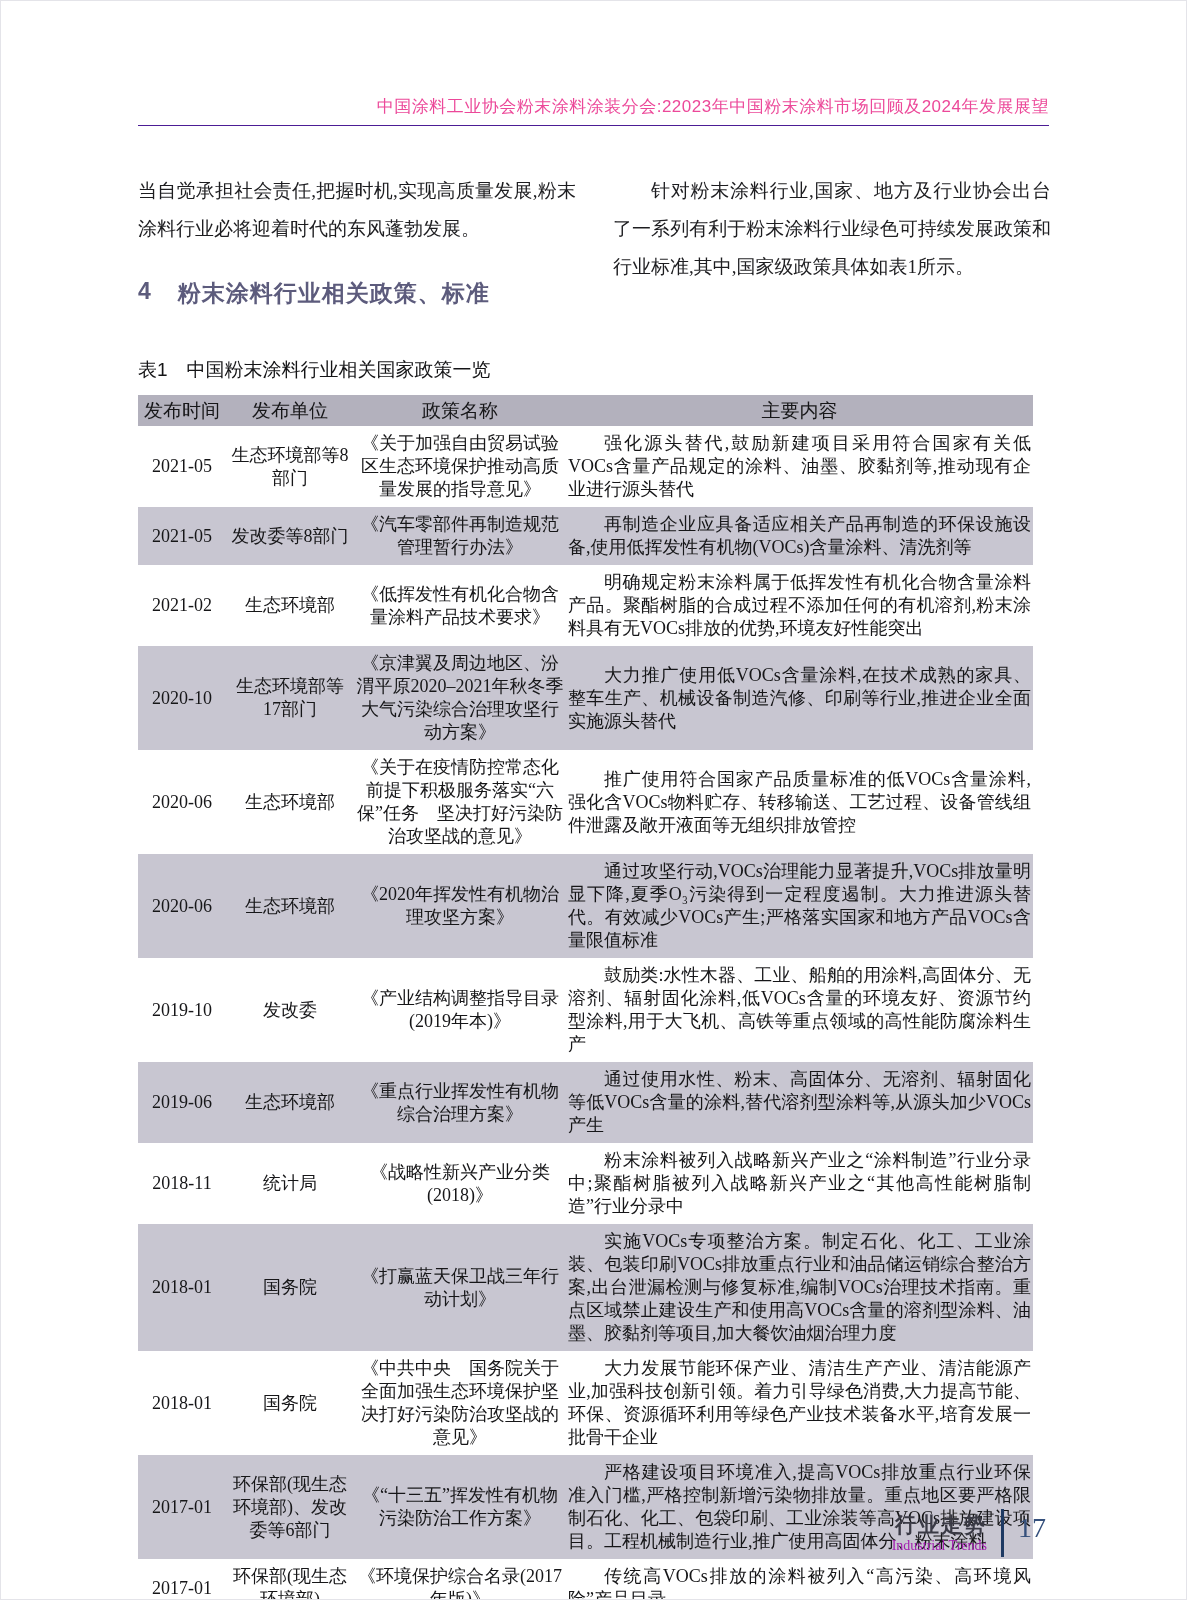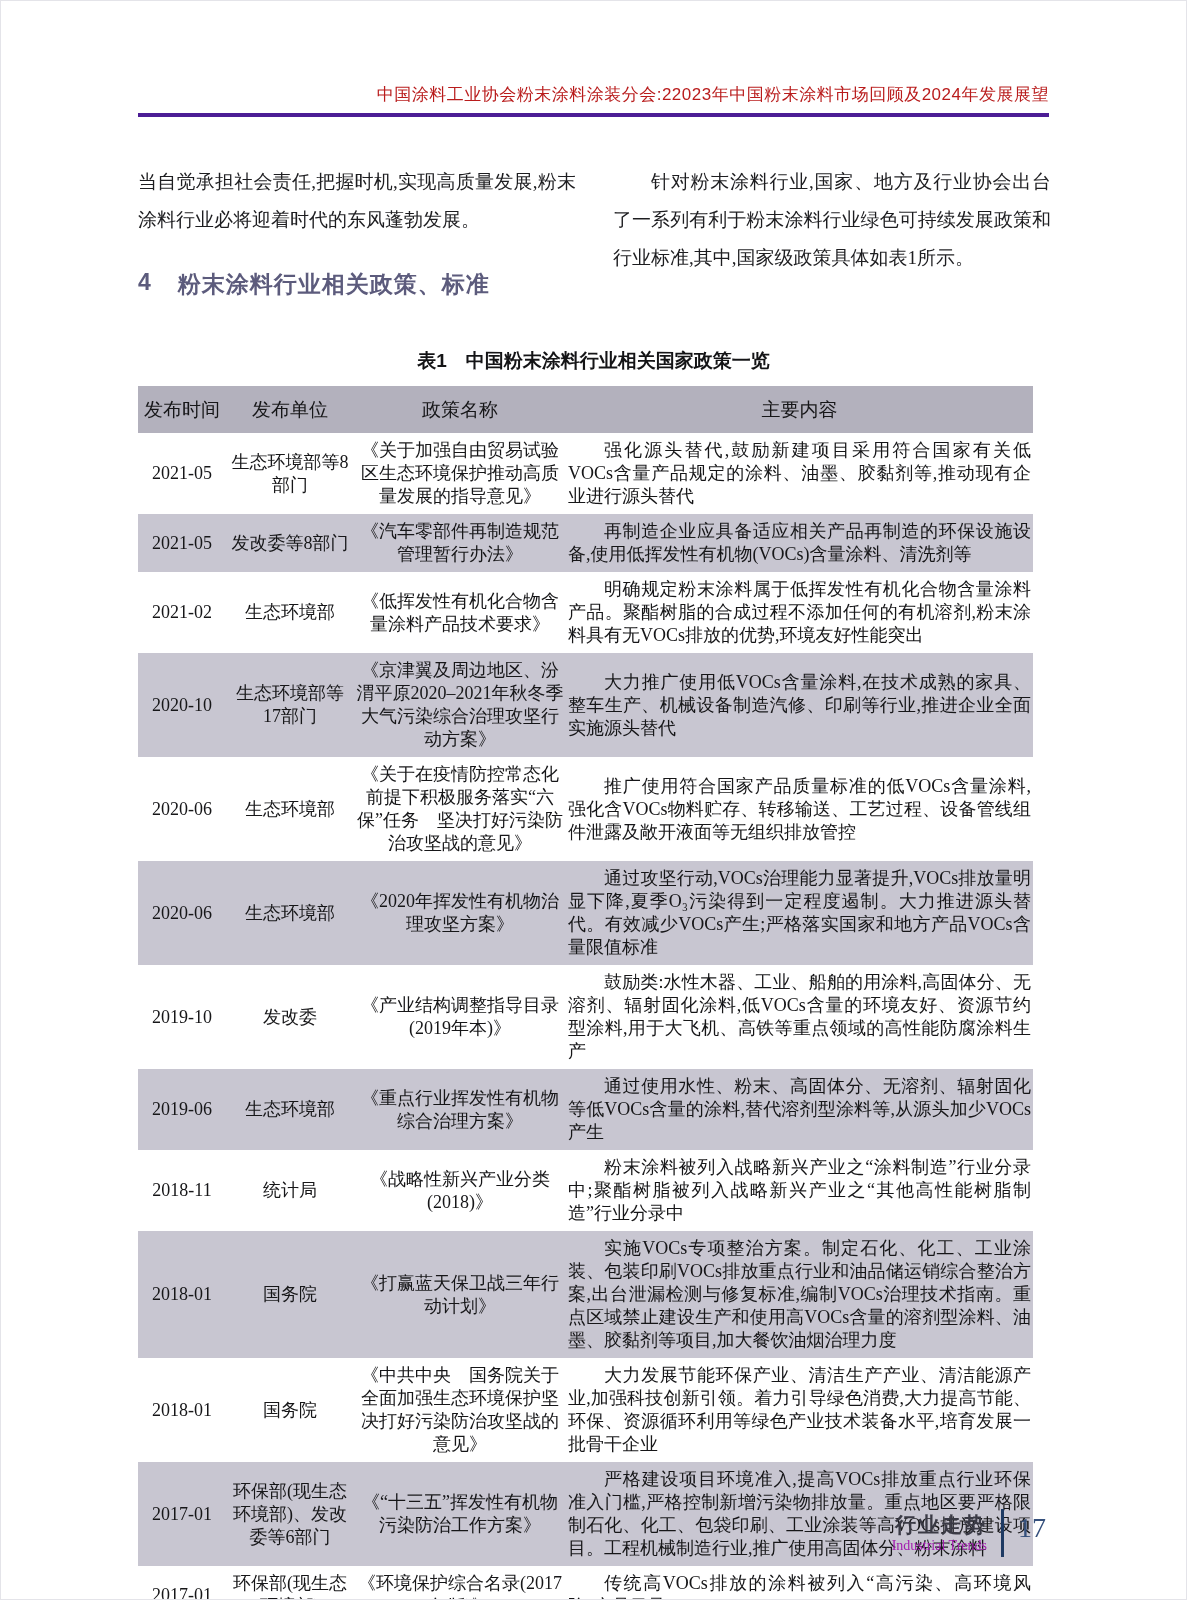--- a/index.html
+++ b/index.html
@@ -14,24 +14,25 @@
     font-family:"Liberation Serif", serif;
     color:#1d1d20;
     overflow:hidden;
   }
 
   
   .running-head {
     text-align:right;
     font-family:"Liberation Sans", sans-serif;
     font-size:17px;
-    color:#b91c1c;
+    color:#ec4899;
     padding-bottom:7px;
-    border-bottom:4px solid #4c1d95;
+    border-bottom:1px solid #4c1d95;
     letter-spacing:0.5px;
+    margin-top:12px;
   }
 
   
   .two-col { display:flex; gap:37px; margin-top:22px; }
   .col { width:438px; flex:0 0 438px;margin-top:24px; }
   .body-par {
     font-size:19px;
     line-height:38px;
     text-align:justify;
     margin:0;
@@ -44,23 +45,22 @@
     font-weight:bold;
     font-size:23px;
     color:#5c5b7c;
     letter-spacing:1px;
     display:flex; gap:26px;
   }
 
   
   .caption-zh {
     margin-top:48px;
-    text-align:center;
-    font-family:"Liberation Sans", sans-serif;
-    font-weight:bold;
+    font-family:"Liberation Sans", sans-serif;
+    font-weight:normal;
     font-size:19px;
     color:#141416;
   }
   .caption-en {
     margin-top:6px;
     text-align:center;
     font-weight:bold;
     font-size:18px;
     color:#141416;
     white-space:pre-wrap;
@@ -73,21 +73,21 @@
     border-collapse:collapse;
     table-layout:fixed;
     font-size:18px;
     line-height:23px;
     color:#161618;
   }
   table.policy-table thead tr { background:#b3b1bd; }
   table.policy-table th {
     font-weight:normal;
     font-size:19px;
-    padding:12px 0;
+    padding:4px 0;
     text-align:center;
   }
   table.policy-table tbody tr:nth-child(even) { background:#c8c6d1; }
   table.policy-table td {
     vertical-align:middle;
     padding:6px 2px;
   }
   .col-date   { width:88px; }
   .col-agency { width:128px; }
   .col-policy { width:212px; }

